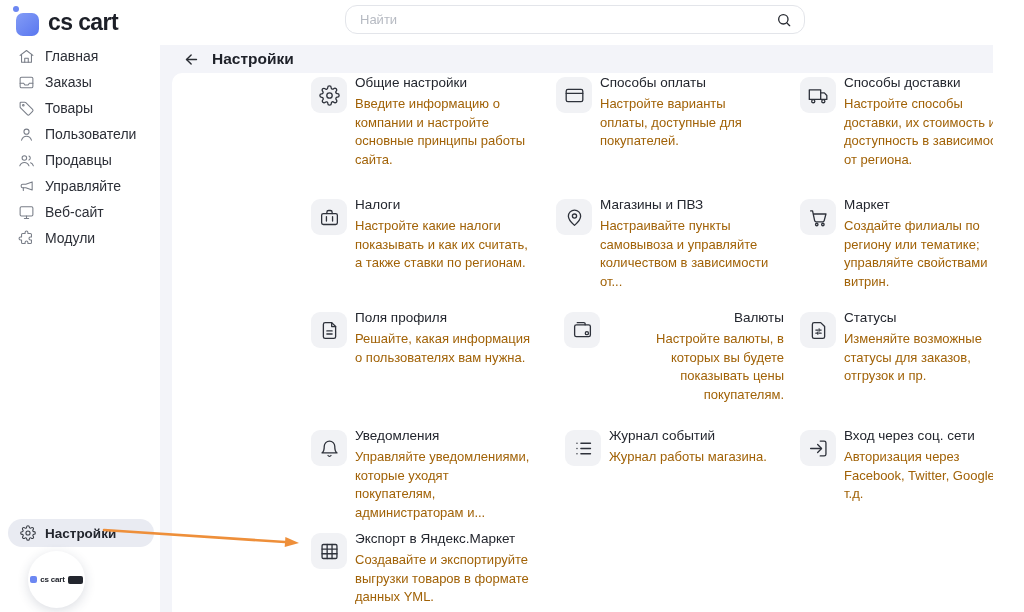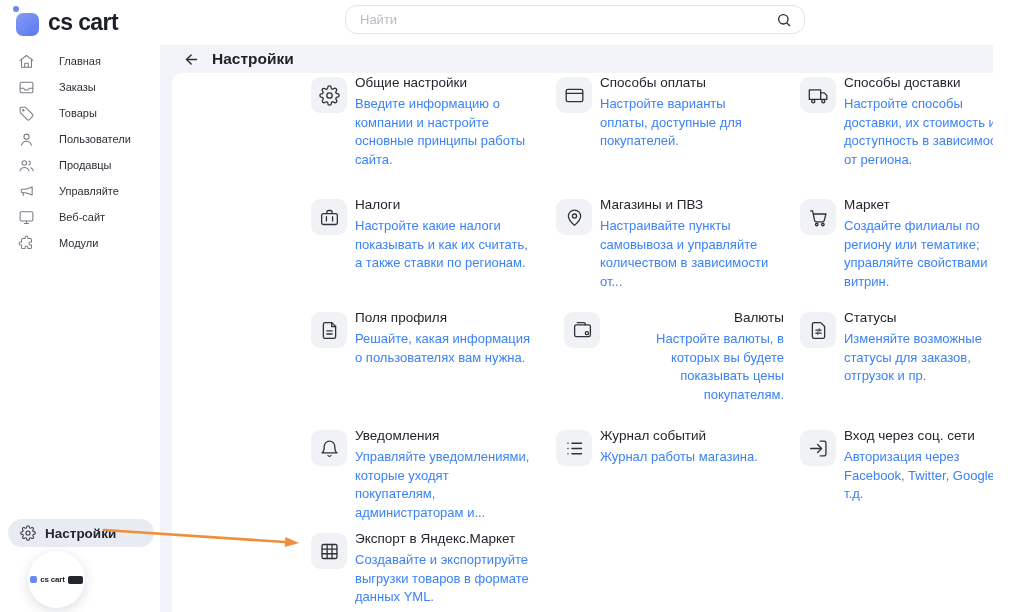--- a/index.html
+++ b/index.html
@@ -21,22 +21,22 @@
   .search{position:absolute;left:345px;top:5px;width:460px;height:29px;background:#fff;
     border:1px solid #e3e5ea;border-radius:12px;display:flex;align-items:center;padding:7px 12px;box-sizing:border-box;}
   .search input{border:none;outline:none;flex:1;font-size:13px;color:#333;background:transparent;
     font-family:inherit;}
   .search input::placeholder{color:#b6bac2;}
   .search-ic{display:flex;color:#272a31;cursor:pointer;}
 
   
   .sidebar{position:absolute;top:45px;left:0;width:160px;bottom:0;background:#ffffff;}
   .nav{position:absolute;top:3px;left:0;right:0;}
-  .nav-item{height:26px;display:flex;align-items:center;gap:24px;padding-left:18px;
-    font-size:11px;color:#2c2f37;cursor:pointer;}
+  .nav-item{height:26px;display:flex;gap:10px;padding-left:18px;
+    font-size:14px;color:#2c2f37;cursor:pointer;}
   .nav-item .ic{display:flex;color:#797e88;}
   .settings-pill{position:absolute;left:8px;top:474px;width:146px;height:28px;border-radius:15px;
     background:#e9ebf2;display:flex;align-items:center;gap:9px;padding-left:12px;box-sizing:border-box;
     font-size:13.5px;font-weight:700;color:#23262e;cursor:pointer;}
   .settings-pill .ic{display:flex;color:#3a3e46;}
   .badge-circle{position:absolute;left:28px;top:506px;width:57px;height:57px;border-radius:50%;
     background:#fff;box-shadow:0 3px 12px rgba(40,50,80,.16);display:flex;align-items:center;
     justify-content:center;gap:3px;cursor:pointer;}
   .badge-sq{width:7px;height:7px;border-radius:2px;background:#6c87f2;}
   .badge-text{font-size:8px;font-weight:700;color:#20232b;letter-spacing:-0.2px;}
@@ -48,21 +48,21 @@
   .page-title{font-size:15.5px;font-weight:700;color:#1e2129;}
 
   
   .panel{position:absolute;left:172px;top:73px;right:0;bottom:0;background:#ffffff;
     border-top-left-radius:10px;overflow:hidden;}
   .card{position:absolute;display:flex;gap:8px;width:238px;cursor:pointer;}
   .card-icon{width:36px;height:36px;border-radius:9px;background:#f1f2f5;display:flex;
     align-items:center;justify-content:center;color:#2e323b;flex:none;}
   .card-body{margin-top:-3px;width:176px;}
   .card-title{font-size:13.5px;font-weight:400;color:#23262e;line-height:1.35;margin-bottom:3px;}
-  .card-desc{font-size:13px;color:#3b82f6;line-height:1.42;}
+  .card-desc{font-size:13px;color:#a16207;line-height:1.42;}
 
   
   .annot{position:absolute;left:96px;top:520px;width:212px;height:32px;z-index:5;pointer-events:none;}
 </style>
 </head>
 <body>
 
 <div class="app">
 
   <div class="topbar">
@@ -307,21 +307,21 @@
           <svg viewBox="0 0 24 24" width="21" height="21" fill="none" stroke="currentColor" stroke-width="1.5" stroke-linecap="round" stroke-linejoin="round">
             <path d="M18 9.5a6 6 0 0 0-12 0c0 6-2.5 7.5-2.5 7.5h17S18 15.5 18 9.5z"></path>
             <path d="M10.3 20a2 2 0 0 0 3.4 0"></path>
           </svg>
         </span>
     <span class="card-body">
       <div class="card-title">Уведомления</div>
       <div class="card-desc">Управляйте уведомлениями, которые уходят покупателям, администраторам и...</div>
     </span>
   </div>
-      <div class="card" style="left: 384px; top: 357px;">
+      <div class="card" style="left: 384px; top: 357px; justify-content: center;">
     <span class="card-icon">
           <svg viewBox="0 0 24 24" width="21" height="21" fill="none" stroke="currentColor" stroke-width="1.5" stroke-linecap="round" stroke-linejoin="round">
             <path d="M9 6h11M9 12h11M9 18h11"></path>
             <path d="M4.5 6h.1M4.5 12h.1M4.5 18h.1"></path>
           </svg>
         </span>
     <span class="card-body">
       <div class="card-title">Журнал событий</div>
       <div class="card-desc">Журнал работы магазина.</div>
     </span>

